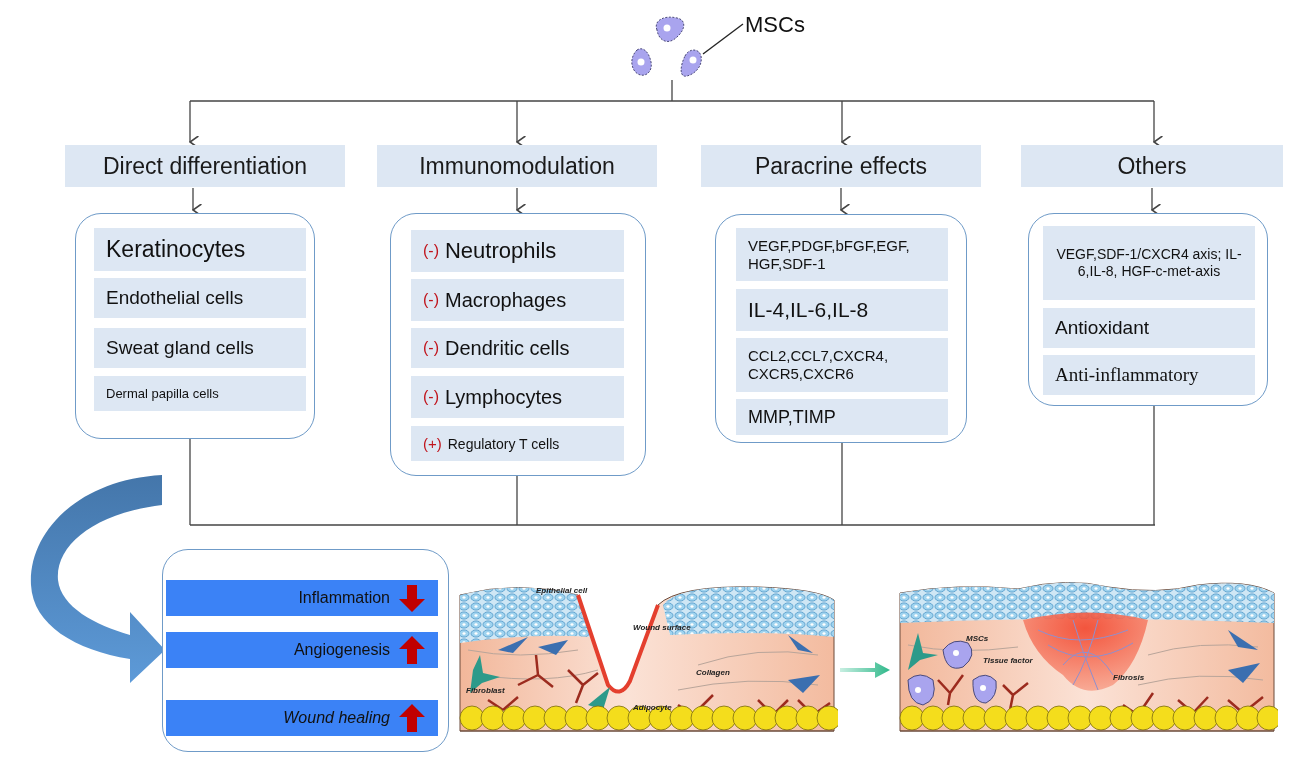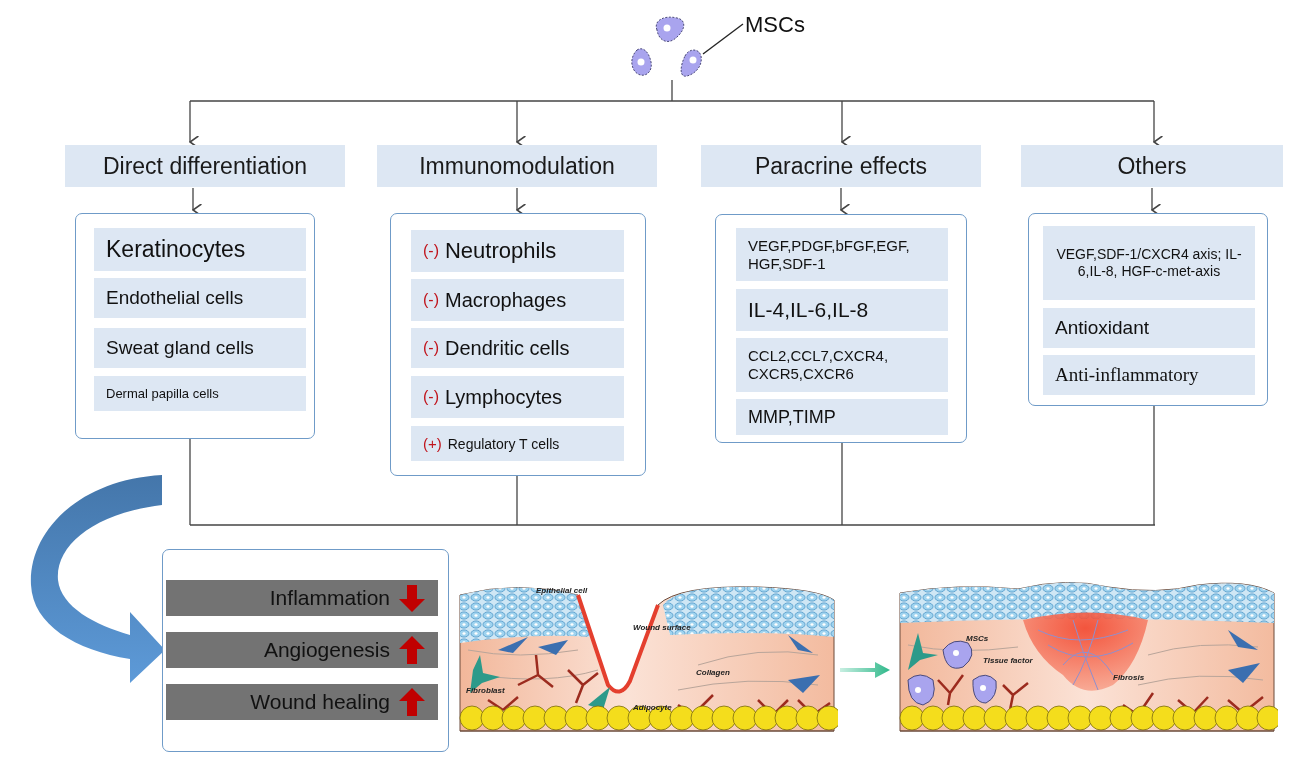--- a/index.html
+++ b/index.html
@@ -2,25 +2,25 @@
 <html><head>
 <meta charset="utf-8">
 <style>
   html, body { margin:0; padding:0; background:#ffffff; }
   body { width:1298px; height:768px; position:relative; overflow:hidden;
          font-family:"Liberation Sans", sans-serif; color:#111; }
   .abs { position:absolute; }
   svg.lines { position:absolute; left:0; top:0; width:1298px; height:768px; pointer-events:none; }
   .header { position:absolute; height:42px; background:#dde7f3; display:flex; align-items:center; justify-content:center;
             font-size:23px; color:#1a1a1a; }
-  .panel { position:absolute; border:1.5px solid #6f9bc8; border-radius:7px; background:#fff; box-sizing:border-box; }
+  .panel { position:absolute; border:1.5px solid #6f9bc8; border-radius:26px; background:#fff; box-sizing:border-box; }
   .item { position:absolute; background:#dde7f3; box-sizing:border-box; display:flex; align-items:center; padding-left:12px; color:#111; }
   .sign { color:#c0141c; margin-right:6px; }
   .msc-label { position:absolute; left:745px; top:12px; font-size:22px; }
-  .effect { position:absolute; left:166px; width:272px; height:36px; background:#737373; display:flex; align-items:center; justify-content:flex-end; padding-right:48px; box-sizing:border-box; font-size:21px; }
+  .effect { position:absolute; left:166px; width:272px; height:36px; background:#3b82f6; display:flex; align-items:center; justify-content:flex-end; padding-right:48px; box-sizing:border-box; font-size:16px; }
   .effect .arr { position:absolute; right:12px; top:4px; width:28px; height:28px; }
   .illus { position:absolute; }
   .lbl { font-family:"Liberation Sans", sans-serif; font-style:italic; font-weight:bold; font-size:8px; fill:#222; }
 </style>
 </head>
 <body>
 
 <svg class="lines" viewBox="0 0 1298 768">
   <defs>
     <marker id="ah" viewBox="0 0 10 10" refX="5" refY="9" markerWidth="12" markerHeight="12" orient="auto-start-reverse" markerUnits="userSpaceOnUse">
@@ -155,21 +155,21 @@
   <svg class="arr" viewBox="0 0 28 28">
       <path d="M9,1 L19,1 L19,15 L27,15 L14,28 L1,15 L9,15 Z" fill="#c00000"></path>
     </svg>
 </div>
 <div class="effect" style="top:632px;">
   <span>Angiogenesis</span>
   <svg class="arr" viewBox="0 0 28 28">
       <path d="M14,0 L27,13 L19,13 L19,28 L9,28 L9,13 L1,13 Z" fill="#c00000"></path>
     </svg>
 </div>
-<div class="effect" style="top:684px;">
+<div class="effect" style="top:700px;font-style:italic;">
   <span>Wound healing</span>
   <svg class="arr" viewBox="0 0 28 28">
       <path d="M14,0 L27,13 L19,13 L19,28 L9,28 L9,13 L1,13 Z" fill="#c00000"></path>
     </svg>
 </div>
 
 <svg class="illus" style="left:458px;top:575px;" width="380" height="165" viewBox="0 0 380 165">
   <defs>
     <linearGradient id="derm1" x1="0" y1="0" x2="1" y2="0">
       <stop offset="0" stop-color="#f2b79a"></stop>

